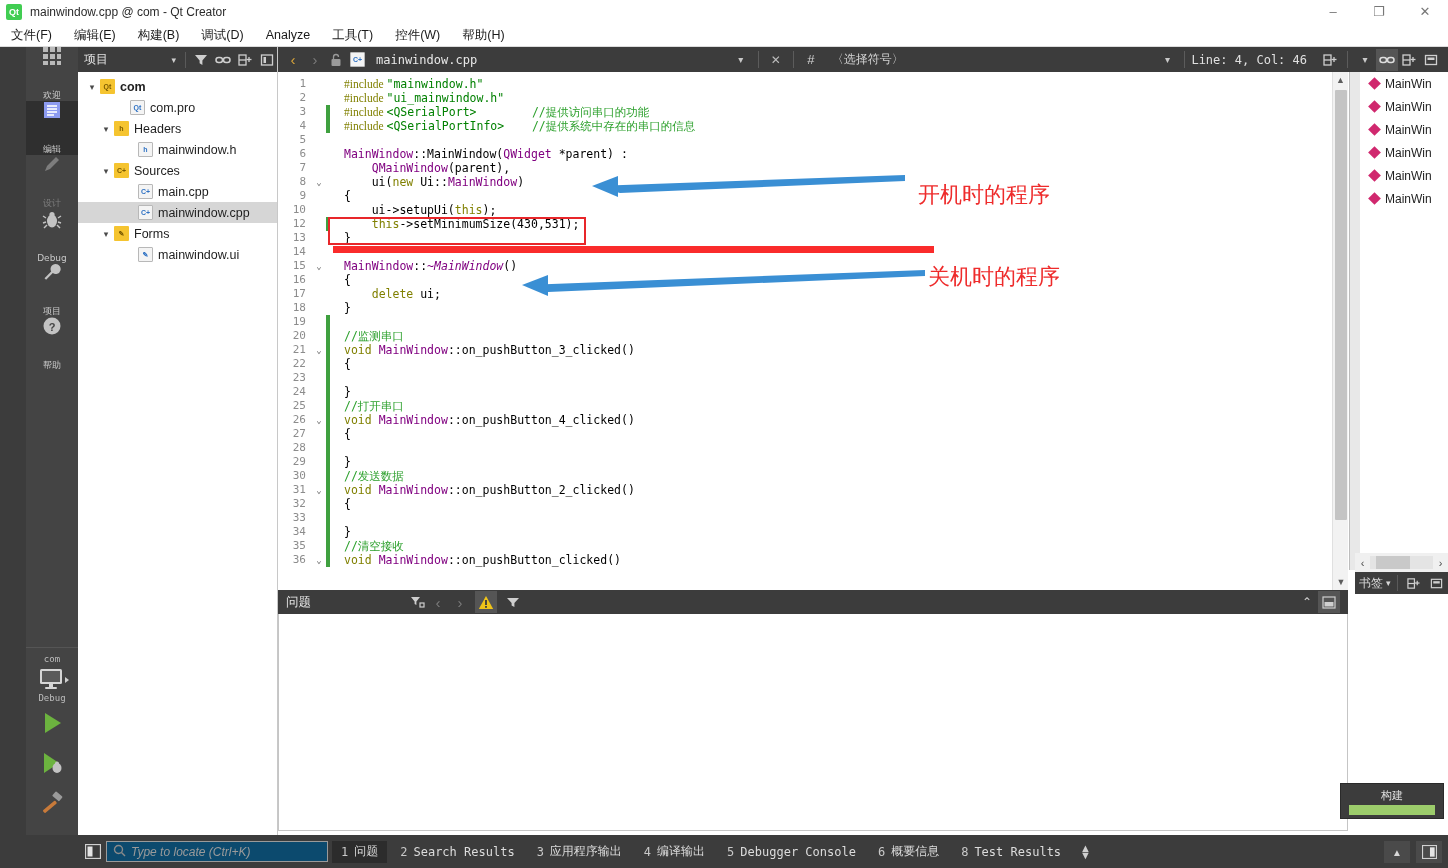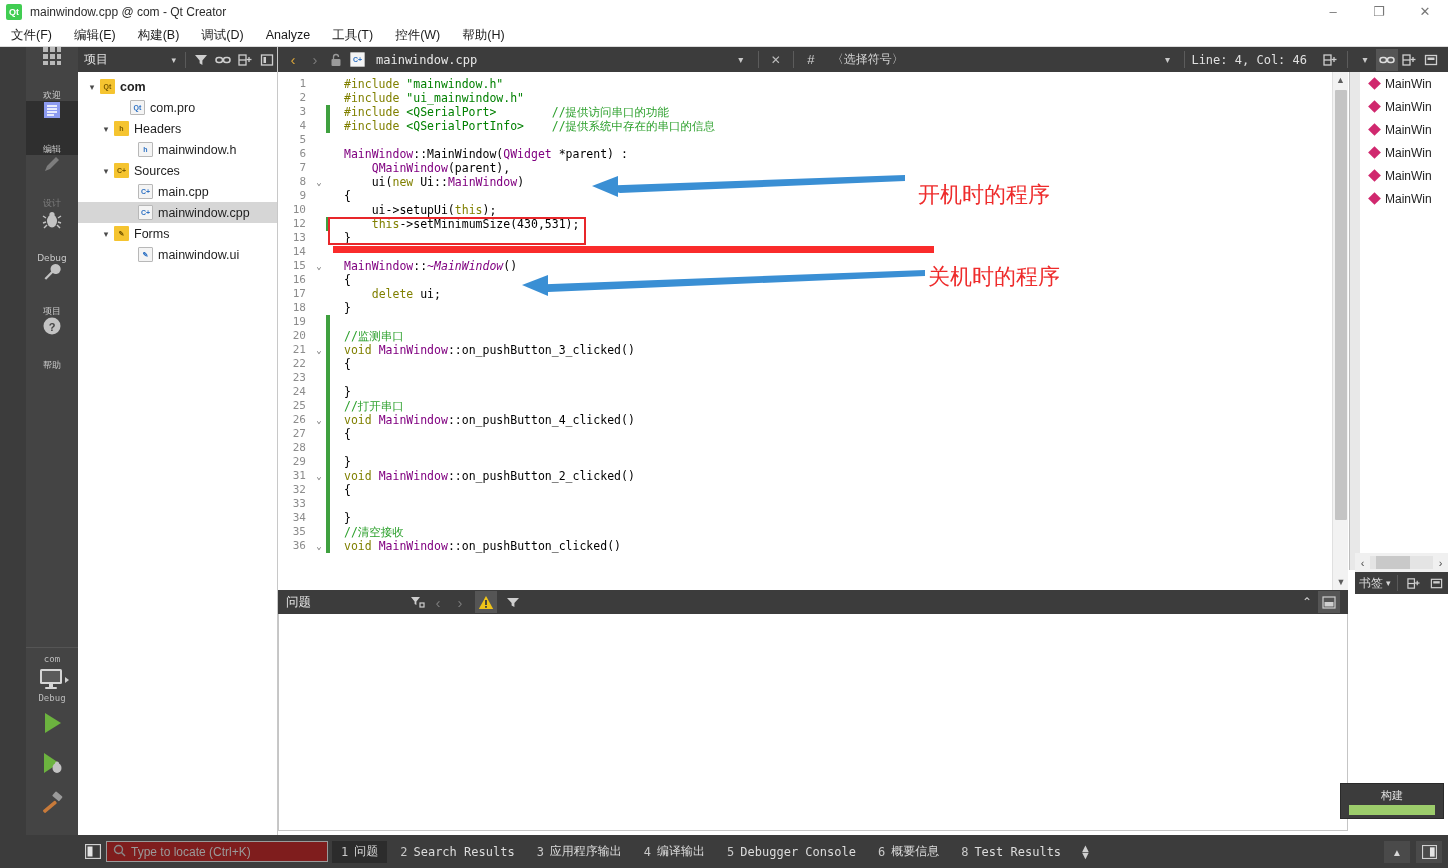--- a/index.html
+++ b/index.html
@@ -138,21 +138,21 @@
   .ln {
     width: 34px; text-align: right; color: #8c8c8c; padding-right: 6px;
     flex: none; font-size: 11px;
   }
   .fold { width: 14px; flex: none; text-align: center; color: #5a5a5a; font-size: 9px; }
   .chg { width: 4px; flex: none; align-self: stretch; }
   .chg.g { background: #3fa03f; }
   .pad { width: 14px; flex: none; }
   .txt { white-space: pre; }
 
-  .k-pre   { color: #808000; }  
+  .k-pre   { color: #808000; font-family: Liberation Serif, serif; }  
   .k-str   { color: #008000; }
   .k-cmt   { color: #2ca02c; }
   .k-kw    { color: #808000; }
   .k-type  { color: #800080; }
   .k-plain { color: #000000; }
   .k-ital  { color: #800080; font-style: italic; }
 
   .redbox {
     position: absolute; left: 50px; top: 145px; width: 258px; height: 28px;
     border: 2px solid #e8262a; pointer-events: none;
@@ -208,22 +208,22 @@
   
   .statusbar {
     position: absolute; left: 0; bottom: 0; width: 1448px; height: 33px;
     background: #3c3c3c; display: flex; align-items: center; padding-left: 84px; gap: 0px;
   }
   .sb-split {
     position: absolute; left: 84px; top: 6px; width: 18px; height: 20px;
     display: flex; align-items: center; justify-content: center;
   }
   .locator {
-    width: 222px; height: 21px; background: #7f1d1d; border: 1px solid #9a9a9a;
-    display: flex; align-items: center; padding: 8px 6px; gap: 5px; margin-left: 22px;
+    width: 222px; height: 21px; background: #0c4a6e; border: 1px solid #9a9a9a;
+    display: flex; align-items: center; padding: 8px 6px; gap: 5px; margin-left: 22px; font-style: italic;
   }
   .locator .ph { font-size: 12px; color: #9a9a9a; }
   .sb-tab { display: flex; align-items: center; gap: 6px; padding: 3px 9px; margin-left: 4px; height: 22px; }
   .sb-tab.active { background: #2c2c2c; }
   .sb-num { font-size: 12px; color: #c9c9c9; font-family: "DejaVu Sans Mono", monospace; }
   .sb-lbl { font-size: 12px; color: #dcdcdc; font-family: "DejaVu Sans Mono", monospace; }
   .sb-updown { margin-left: 10px; color: #cfcfcf; font-size: 11px; display: flex; flex-direction: column; line-height: 7px; }
 
   
   .buildpop {
@@ -552,20 +552,21 @@
         <div class="line"><span class="ln">20</span><span class="fold"></span><span class="chg g"></span><span class="pad"></span><span class="txt"><span class="k-cmt">//监测串口</span></span></div>
         <div class="line"><span class="ln">21</span><span class="fold">⌄</span><span class="chg g"></span><span class="pad"></span><span class="txt"><span class="k-kw">void</span><span class="k-plain"> </span><span class="k-type">MainWindow</span><span class="k-plain">::on_pushButton_3_clicked()</span></span></div>
         <div class="line"><span class="ln">22</span><span class="fold"></span><span class="chg g"></span><span class="pad"></span><span class="txt"><span class="k-plain">{</span></span></div>
         <div class="line"><span class="ln">23</span><span class="fold"></span><span class="chg g"></span><span class="pad"></span><span class="txt"></span></div>
         <div class="line"><span class="ln">24</span><span class="fold"></span><span class="chg g"></span><span class="pad"></span><span class="txt"><span class="k-plain">}</span></span></div>
         <div class="line"><span class="ln">25</span><span class="fold"></span><span class="chg g"></span><span class="pad"></span><span class="txt"><span class="k-cmt">//打开串口</span></span></div>
         <div class="line"><span class="ln">26</span><span class="fold">⌄</span><span class="chg g"></span><span class="pad"></span><span class="txt"><span class="k-kw">void</span><span class="k-plain"> </span><span class="k-type">MainWindow</span><span class="k-plain">::on_pushButton_4_clicked()</span></span></div>
         <div class="line"><span class="ln">27</span><span class="fold"></span><span class="chg g"></span><span class="pad"></span><span class="txt"><span class="k-plain">{</span></span></div>
         <div class="line"><span class="ln">28</span><span class="fold"></span><span class="chg g"></span><span class="pad"></span><span class="txt"></span></div>
         <div class="line"><span class="ln">29</span><span class="fold"></span><span class="chg g"></span><span class="pad"></span><span class="txt"><span class="k-plain">}</span></span></div>
+        <div class="line"><span class="ln">30</span><span class="fold"></span><span class="chg g"></span><span class="pad"></span><span class="txt"><span class="k-cmt">//发送数据</span></span></div>
         <div class="line"><span class="ln">31</span><span class="fold">⌄</span><span class="chg g"></span><span class="pad"></span><span class="txt"><span class="k-kw">void</span><span class="k-plain"> </span><span class="k-type">MainWindow</span><span class="k-plain">::on_pushButton_2_clicked()</span></span></div>
         <div class="line"><span class="ln">32</span><span class="fold"></span><span class="chg g"></span><span class="pad"></span><span class="txt"><span class="k-plain">{</span></span></div>
         <div class="line"><span class="ln">33</span><span class="fold"></span><span class="chg g"></span><span class="pad"></span><span class="txt"></span></div>
         <div class="line"><span class="ln">34</span><span class="fold"></span><span class="chg g"></span><span class="pad"></span><span class="txt"><span class="k-plain">}</span></span></div>
         <div class="line"><span class="ln">35</span><span class="fold"></span><span class="chg g"></span><span class="pad"></span><span class="txt"><span class="k-cmt">//清空接收</span></span></div>
         <div class="line"><span class="ln">36</span><span class="fold">⌄</span><span class="chg g"></span><span class="pad"></span><span class="txt"><span class="k-kw">void</span><span class="k-plain"> </span><span class="k-type">MainWindow</span><span class="k-plain">::on_pushButton_clicked()</span></span></div>
       </div>
 
     <div class="redbox"></div>
     <div class="redbar"></div>

